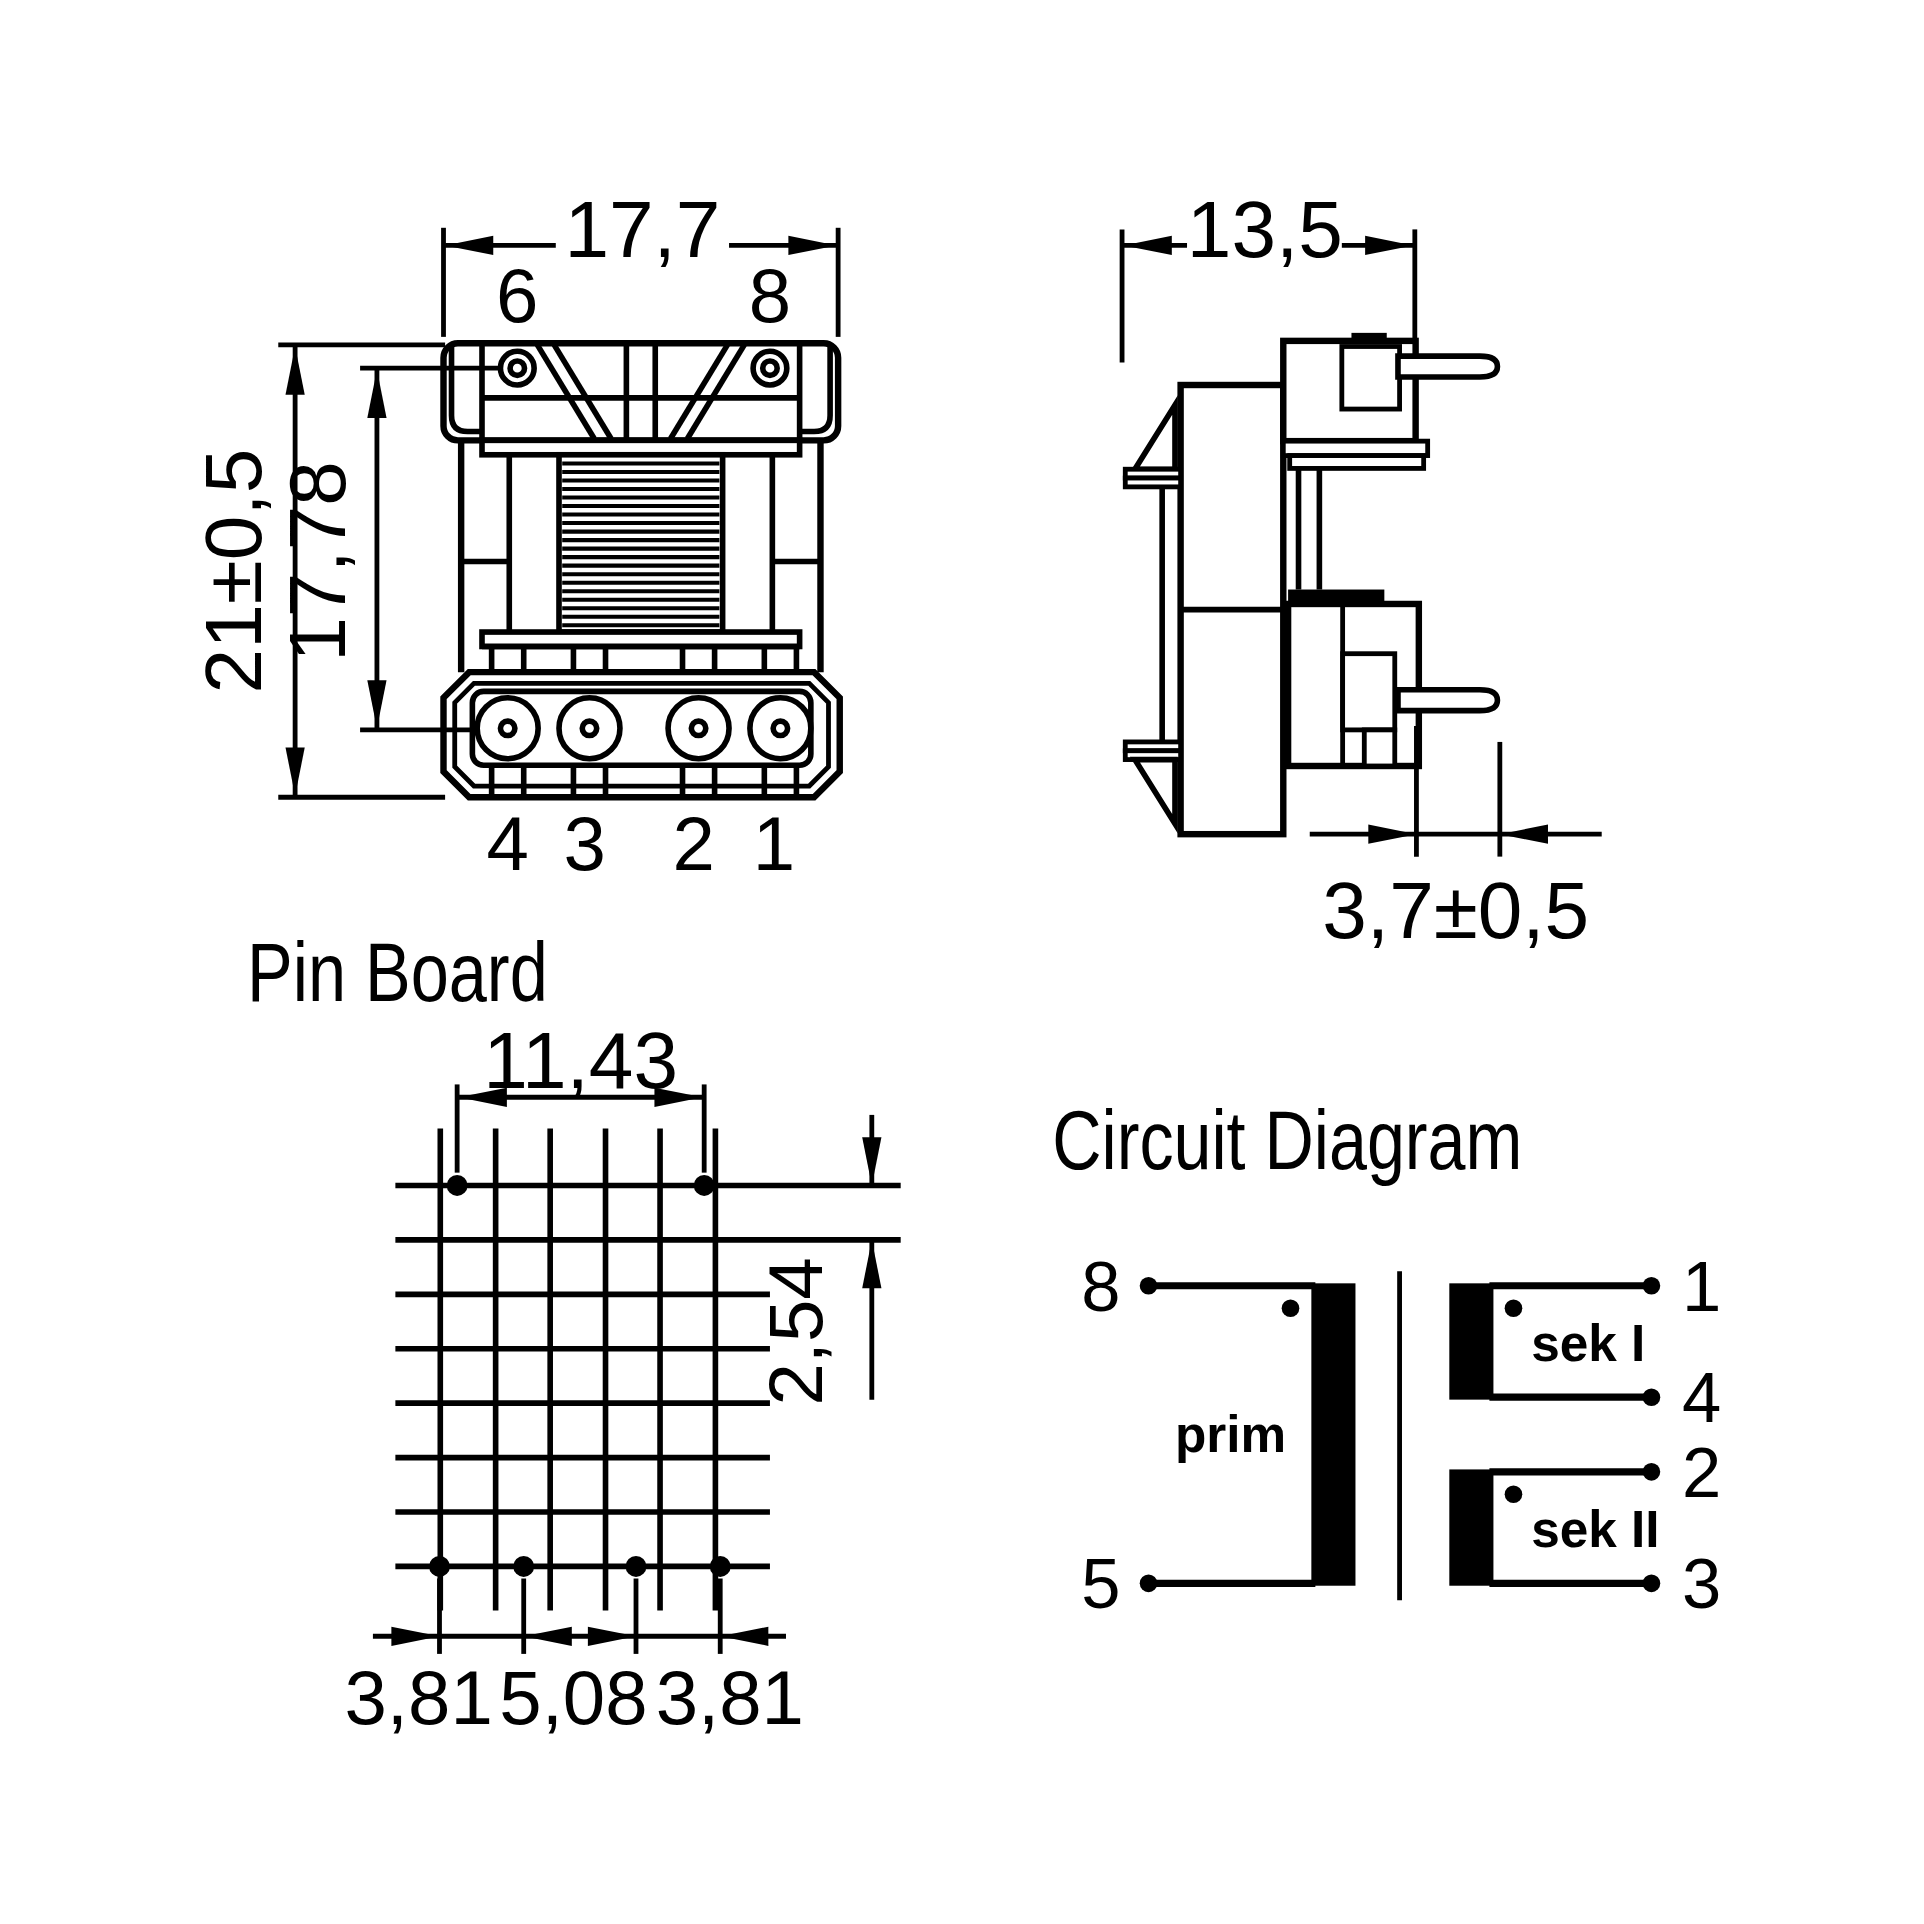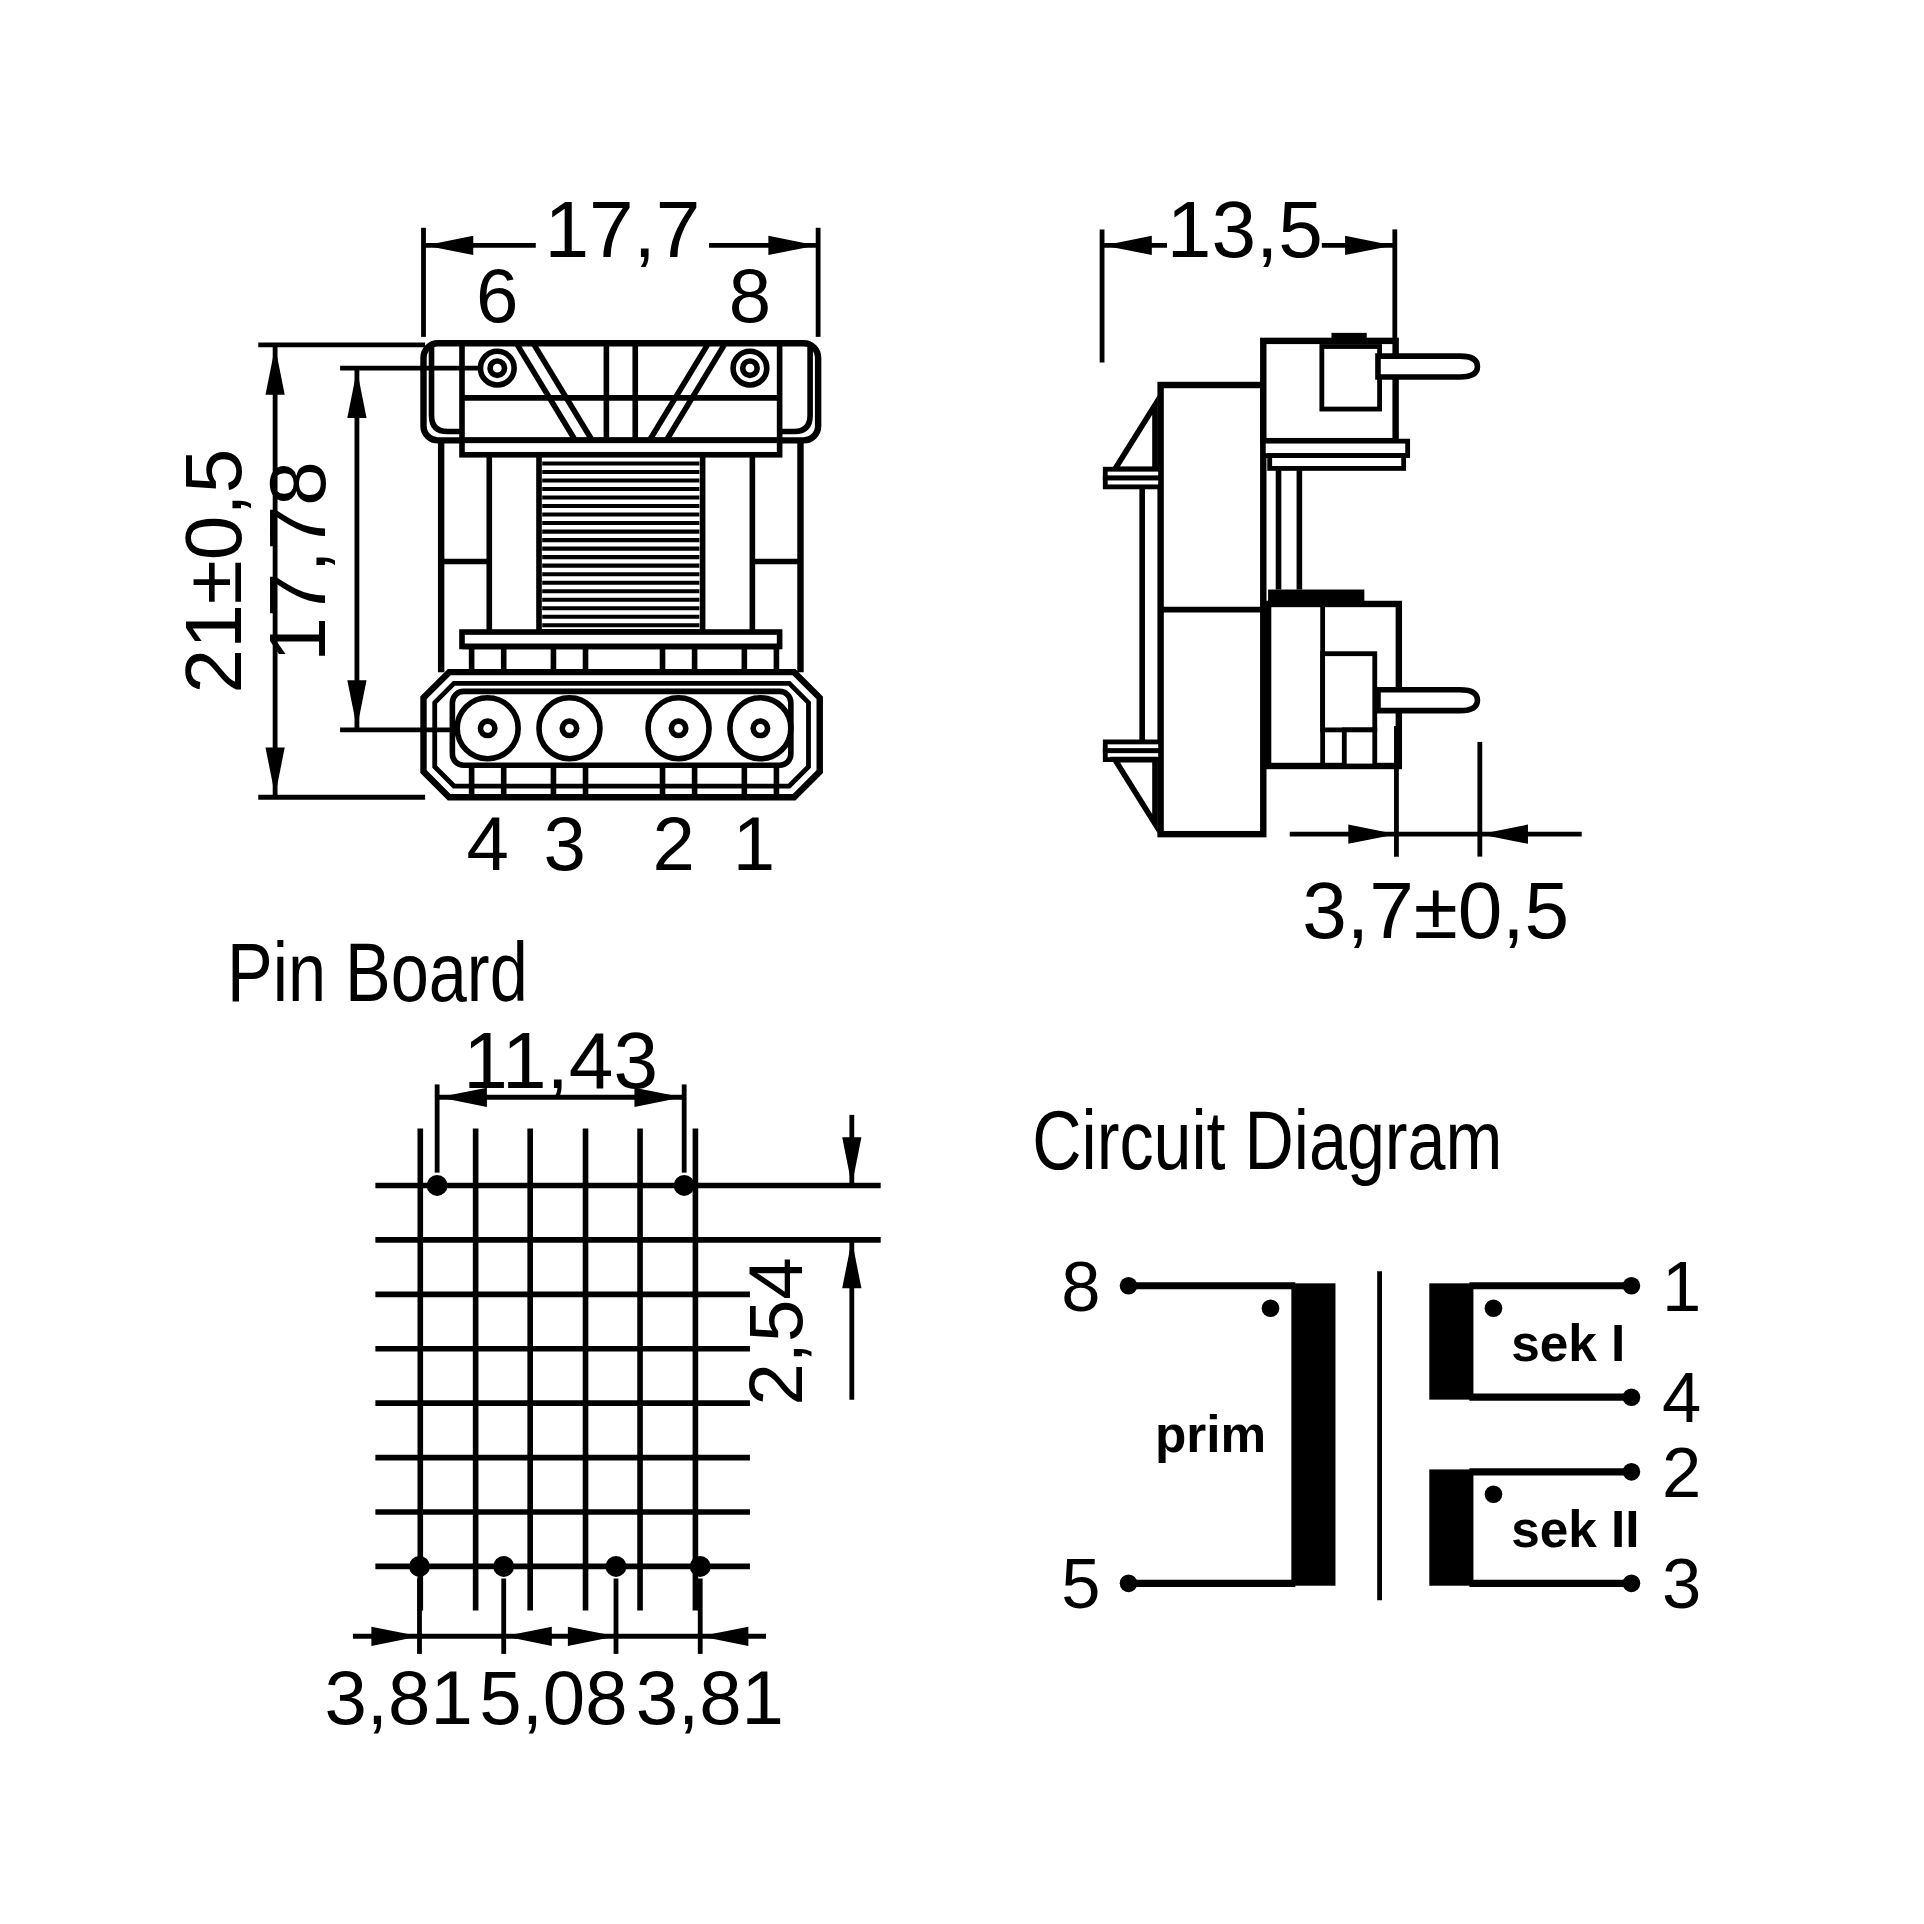--- a/index.html
+++ b/index.html
@@ -1,16 +1,16 @@
 <!DOCTYPE html>
 <html style="font-size:13px"><head>
 <meta charset="utf-8">
 <style>
   html,body{margin:0;padding:0;background:#ffffff;}
-  .canvas{width:1779px;height:1925px;position:relative;background:#ffffff;overflow:hidden;}
+  .canvas{width:1779px;height:1925px;position:relative;background:#ffffff;overflow:hidden;padding-left:20px;}
   svg{display:block;}
   text{font-family:"Liberation Sans","DejaVu Sans",sans-serif;fill:#000;}
   .dim{font-size:100px;}
   .dims{font-size:95px;}
   .pinnum{font-size:95px;}
   .cnum{font-size:88px;}
   .title{font-size:104px;}
   .wlabel{font-size:64px;font-weight:bold;}
   .ln{stroke:#000;fill:none;}
   .w8{stroke-width:8;}

